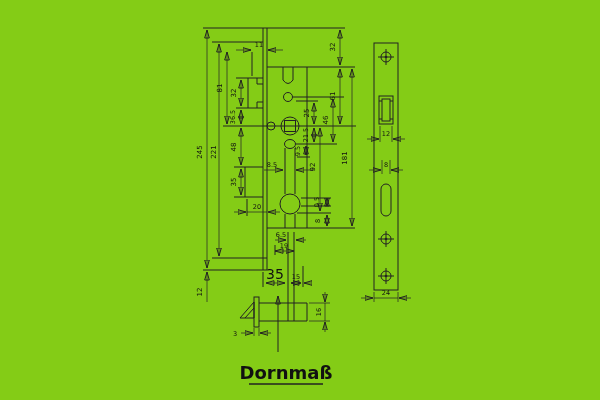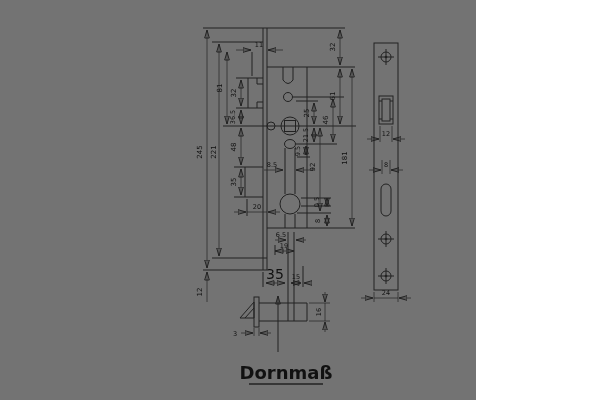--- a/index.html
+++ b/index.html
@@ -1,16 +1,16 @@
 <!DOCTYPE html>
 <html><head>
 <meta charset="utf-8">
 <style>
   html,body{margin:0;padding:0;background:#ffffff;}
-  .canvas{position:relative;width:476px;height:400px;background:#737373;overflow:hidden;}
+  .canvas{position:relative;width:600px;height:400px;background:#84cc16;overflow:hidden;}
   svg{position:absolute;left:0;top:0;}
   svg line, svg path, svg rect, svg circle, svg ellipse{stroke:#222;stroke-width:1;fill:none;}
   svg .dim line{stroke-width:0.75;stroke:#2a2a2a;}
   svg text{font-family:"DejaVu Sans",sans-serif;font-size:7px;fill:#111;stroke:none;}
   svg text.sm{font-size:6.5px;}
   svg text.big{font-size:14px;}
   svg text.title{font-size:18px;font-weight:bold;}
   svg .dot{fill:#222;stroke:none;}
   svg .u{stroke-width:1.6;}
 </style>

